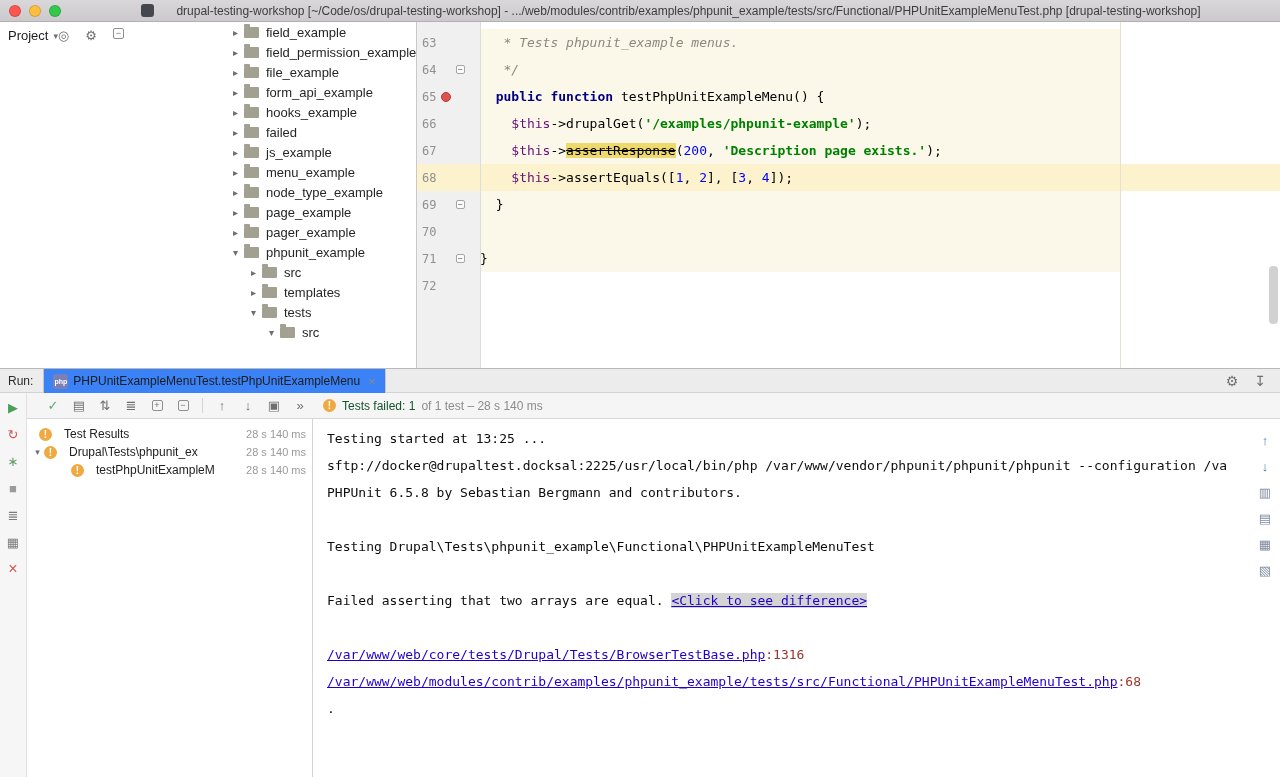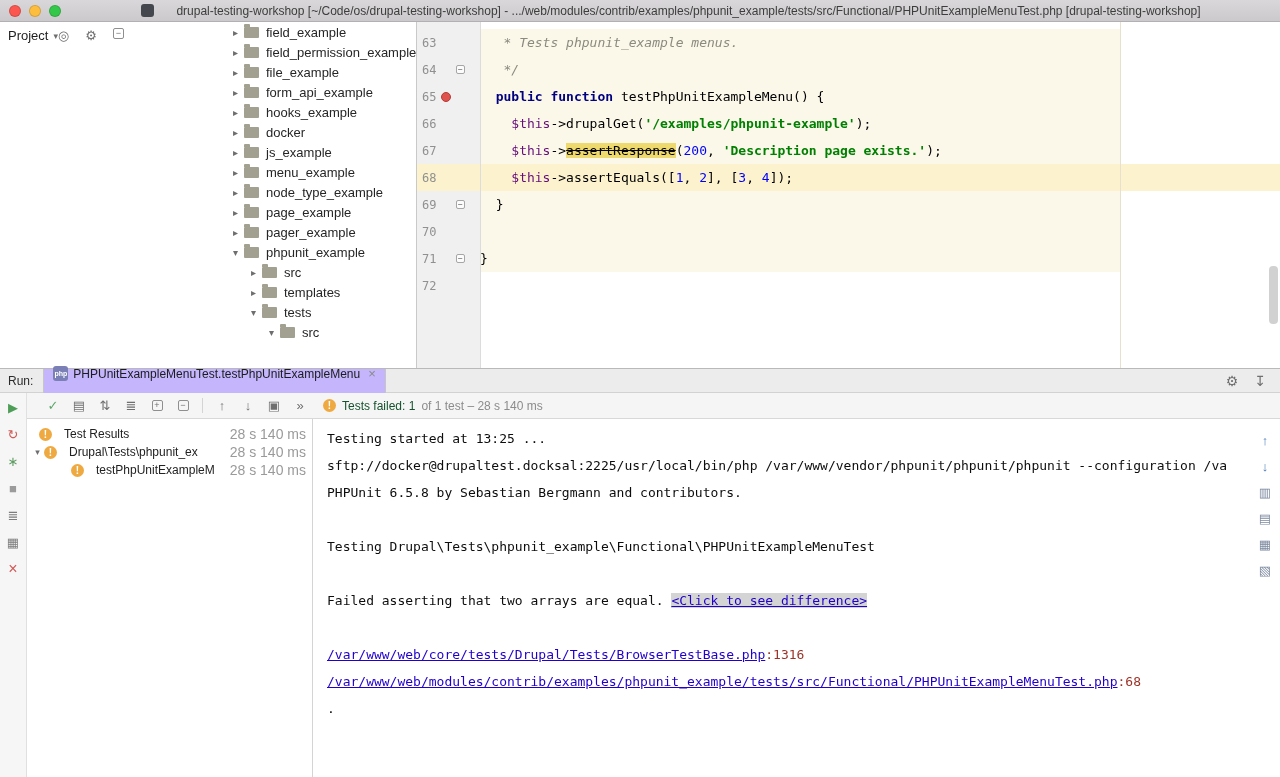--- a/index.html
+++ b/index.html
@@ -48,21 +48,21 @@
 .tok-var{color:#660e7a}
 .tok-string{color:#008000;font-weight:bold}
 .tok-number{color:#0000ff}
 .tok-deprecated{text-decoration:line-through;background:#eed96f}
 .ed-scrollbar{position:absolute;right:2px;top:244px;width:9px;height:58px;border-radius:4px;background:rgba(0,0,0,.18)}
 
 
 .run{height:409px;flex:none;display:flex;flex-direction:column;border-top:1px solid #b9b9b9}
 .tabbar{height:24px;flex:none;background:#ececec;border-bottom:1px solid #d2d2d2;display:flex;align-items:stretch}
 .run-label{display:flex;align-items:center;padding:0 10px 0 8px;font-size:12px;color:#2b2b2b}
-.tab{display:flex;align-items:flex-end;gap:5px;padding:12px 9px;background:#c4b5fd;border-left:1px solid #c6c6c6;border-right:1px solid #c6c6c6;font-size:12px;color:#1c1c1c}
+.tab{display:flex;align-items:center;gap:5px;padding:12px 9px;background:#3b82f6;border-left:1px solid #c6c6c6;border-right:1px solid #c6c6c6;font-size:12px;color:#1c1c1c}
 .php-icon{width:15px;height:15px;border-radius:3px;background:#7a7fb5;color:#fff;font-size:7px;font-weight:bold;display:flex;align-items:center;justify-content:center;flex:none}
 .tab-close{color:#8a8a8a;font-size:13px;margin-left:3px}
 .tab-close::after{content:"×"}
 .tabbar-right{margin-left:auto;display:flex;align-items:center;gap:16px;padding-right:14px;color:#6f6f6f;font-size:14px}
 .run-body{flex:1;display:flex;overflow:hidden}
 .left-strip{width:27px;flex:none;background:#f6f6f6;border-right:1px solid #e0e0e0;display:flex;flex-direction:column;align-items:center;padding-top:5px;gap:9px}
 .strip-btn{width:18px;height:18px;display:flex;align-items:center;justify-content:center;font-size:13px;color:#7d7d7d}
 .run-right{flex:1;display:flex;flex-direction:column;overflow:hidden}
 .toolbar{height:26px;flex:none;background:#f5f5f5;border-bottom:1px solid #d8d8d8;display:flex;align-items:center;padding-left:13px}
 .tb-btn{width:26px;text-align:center;color:#6f6f6f;font-size:13px;flex:none;display:flex;justify-content:center;align-items:center;height:100%}
@@ -70,21 +70,21 @@
 .boxed{border:1px solid #8f8f8f;font-size:9px;width:11px;height:11px;line-height:9px;border-radius:2px;text-align:center;display:inline-block}
 .status{display:flex;align-items:center;gap:6px;margin-left:10px;font-size:12px;white-space:nowrap}
 .warn-ball{width:13px;height:13px;border-radius:50%;background:#efa941;color:#fff;font-size:10px;font-weight:bold;line-height:13px;text-align:center;flex:none}
 .status-failed{color:#14532d}
 .status-detail{color:#8c8c8c}
 .run-content{flex:1;display:flex;overflow:hidden;background:#fff}
 .test-tree{width:286px;flex:none;border-right:1px solid #d4d4d4;padding-top:6px;overflow:hidden}
 .tt-row{height:18px;display:flex;align-items:center;font-size:12px;color:#222;padding-right:6px;white-space:nowrap;overflow:hidden}
 .tt-chevron{width:13px;flex:none;color:#6e6e6e;font-size:9px;text-align:center}
 .tt-label{overflow:hidden;text-overflow:ellipsis;margin-left:12px}
-.tt-time{margin-left:auto;color:#9a9a9a;font-size:14px;flex:none;padding-left:6px}
+.tt-time{margin-left:auto;color:#9a9a9a;font-size:11px;flex:none;padding-left:6px}
 .console{flex:1;padding:6px 0 0 14px;font:13px/27px "DejaVu Sans Mono",monospace;color:#0d0d0d;overflow:hidden}
 .con-line{height:27px;white-space:pre;overflow:hidden}
 .con-link,.con-linkhl{color:#2200cc;text-decoration:underline;cursor:pointer}
 .con-linkhl{background:#d4d4d4}
 .con-lineref{color:#9c3328}
 .right-strip{width:30px;flex:none;background:#fff;display:flex;flex-direction:column;align-items:center;padding-top:12px;gap:8px}
 </style>
 </head>
 <body>
 
@@ -135,21 +135,21 @@
             <span>form_api_example</span>
           </div>
           <div class="tree-row" style="padding-left: 92px;">
             <span class="chevron">▸</span>
             <span class="folder-icon"></span>
             <span>hooks_example</span>
           </div>
           <div class="tree-row" style="padding-left: 92px;">
             <span class="chevron">▸</span>
             <span class="folder-icon"></span>
-            <span>docker</span>
+            <span>failed</span>
           </div>
           <div class="tree-row" style="padding-left: 92px;">
             <span class="chevron">▸</span>
             <span class="folder-icon"></span>
             <span>js_example</span>
           </div>
           <div class="tree-row" style="padding-left: 92px;">
             <span class="chevron">▸</span>
             <span class="folder-icon"></span>
             <span>menu_example</span>

